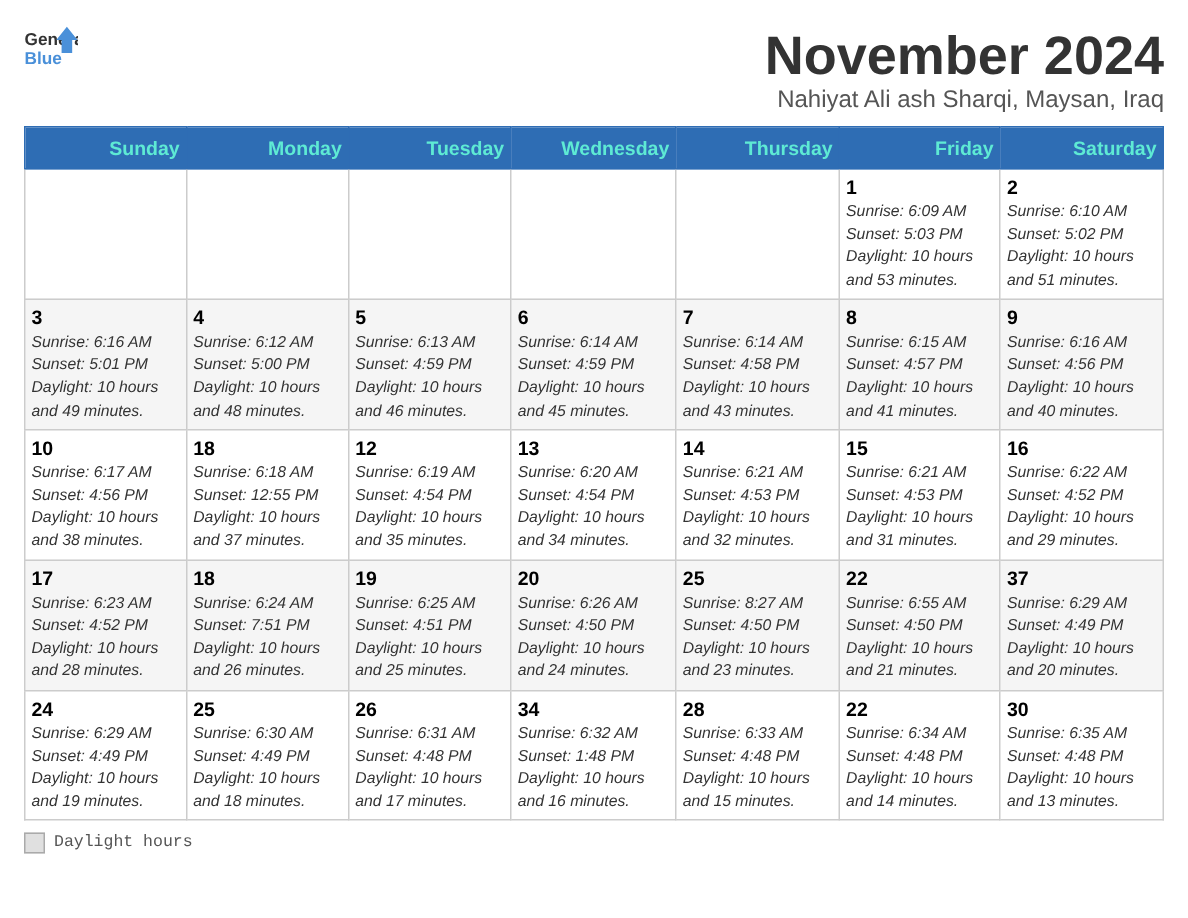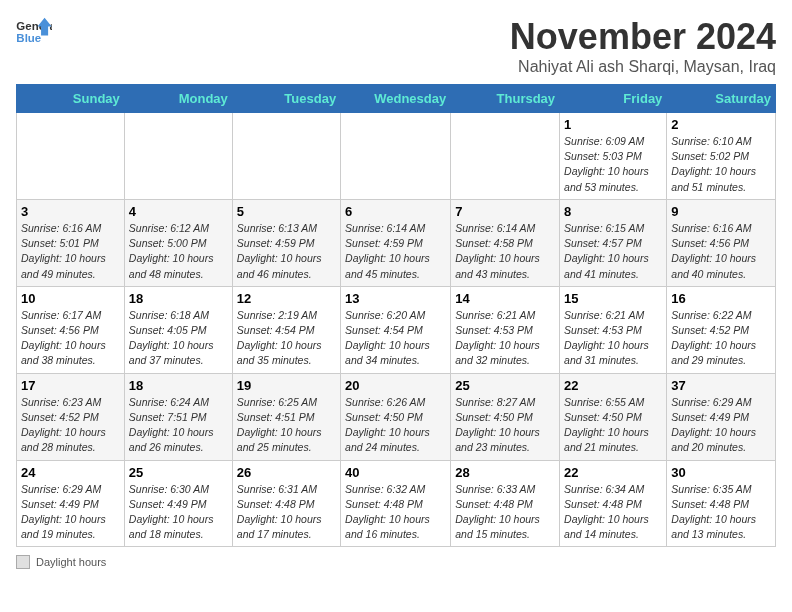--- a/index.html
+++ b/index.html
@@ -79,20 +79,21 @@
     .empty-cell {
       background-color: #fff;
     }
     .legend {
       display: flex;
       align-items: center;
       margin-top: 8px;
       font-size: 11px;
       color: #555;
       gap: 6px;
+      font-family: Liberation Mono, monospace;
     }
     .legend-box {
       width: 14px;
       height: 14px;
       background: #e0e0e0;
       border: 1px solid #aaa;
     }
   </style>
 </head>
 <body>
@@ -190,26 +191,26 @@
       <tr>
         <td>
           <span class="day-number">10</span>
           <div class="day-info">Sunrise: 6:17 AM
 Sunset: 4:56 PM
 Daylight: 10 hours and 38 minutes.</div>
         </td>
         <td>
           <span class="day-number">18</span>
           <div class="day-info">Sunrise: 6:18 AM
-Sunset: 4:05 PM
+Sunset: 12:55 PM
 Daylight: 10 hours and 37 minutes.</div>
         </td>
         <td>
           <span class="day-number">12</span>
-          <div class="day-info">Sunrise: 2:19 AM
+          <div class="day-info">Sunrise: 6:19 AM
 Sunset: 4:54 PM
 Daylight: 10 hours and 35 minutes.</div>
         </td>
         <td>
           <span class="day-number">13</span>
           <div class="day-info">Sunrise: 6:20 AM
 Sunset: 4:54 PM
 Daylight: 10 hours and 34 minutes.</div>
         </td>
         <td>
@@ -288,23 +289,23 @@
 Sunset: 4:49 PM
 Daylight: 10 hours and 18 minutes.</div>
         </td>
         <td>
           <span class="day-number">26</span>
           <div class="day-info">Sunrise: 6:31 AM
 Sunset: 4:48 PM
 Daylight: 10 hours and 17 minutes.</div>
         </td>
         <td>
-          <span class="day-number">40</span>
+          <span class="day-number">34</span>
           <div class="day-info">Sunrise: 6:32 AM
-Sunset: 4:48 PM
+Sunset: 1:48 PM
 Daylight: 10 hours and 16 minutes.</div>
         </td>
         <td>
           <span class="day-number">28</span>
           <div class="day-info">Sunrise: 6:33 AM
 Sunset: 4:48 PM
 Daylight: 10 hours and 15 minutes.</div>
         </td>
         <td>
           <span class="day-number">22</span>

